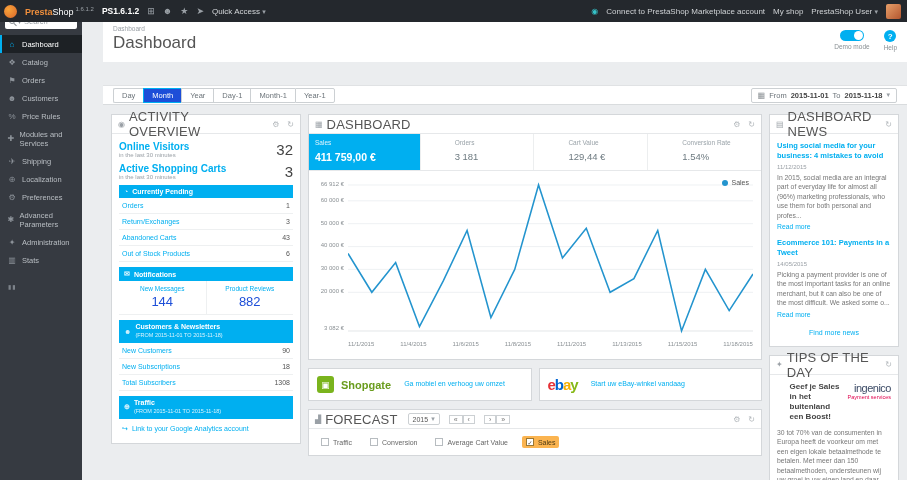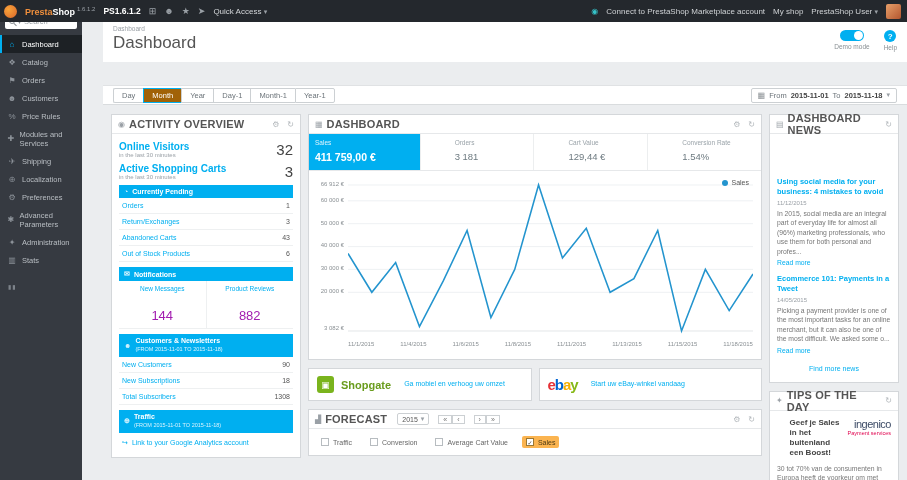--- a/index.html
+++ b/index.html
@@ -6,21 +6,21 @@
   html,body { background:#d8dadc; }
   body { font-family:"Liberation Sans", sans-serif; }
   .app { position:relative; width:907px; height:480px; background:#ebedef; overflow:hidden; }
 
   
   .topbar { position:absolute; top:0; left:0; right:0; height:22px; background:#24282d; color:#cfd2d5; display:flex; align-items:center; justify-content:space-between; font-size:8px; z-index:30; padding:0 6px 0 4px; }
   .tb-left, .tb-right { display:flex; align-items:center; gap:8px; }
   .logo-dot { width:13px; height:13px; border-radius:50%; background:radial-gradient(circle at 35% 35%, #f8a33a, #d9662a); display:inline-block; }
   .logo-text { color:#fff; font-size:9px; }
   .logo-text .lp { color:#f08f3c; font-weight:bold; }
-  .logo-text .ls { color:#fff; font-weight:bold;margin-top:28px; }
+  .logo-text .ls { color:#fff; font-weight:normal;margin-top:28px; }
   .logo-text .lv { font-size:6px; color:#9aa0a6; margin-left:2px; }
   .ps-ver { color:#fff; font-weight:bold; font-size:8.5px; }
   .tb-icon { color:#9aa0a6; font-size:9px; cursor:pointer; }
   .qa { color:#d3d6d9; cursor:pointer; }
   .caret { font-size:7px; color:#9aa0a6; }
   .mk-icon { color:#35c2c8; font-size:8px; }
   .tb-link { color:#cfd2d5; text-decoration:none; cursor:pointer; }
   .tb-user { cursor:pointer; }
   .avatar { width:15px; height:15px; border-radius:2px; background:linear-gradient(135deg,#e8a06a,#b3562f); display:inline-block; }
 
@@ -48,55 +48,55 @@
   .toggle { width:24px; height:11px; border-radius:6px; background:#00aff0; position:relative; cursor:pointer; display:inline-block; }
   .knob { position:absolute; right:1px; top:1px; width:9px; height:9px; border-radius:50%; background:#fff; }
   .tiny { font-size:6.5px; color:#8a9094; }
   .help-ic { width:12px; height:12px; border-radius:50%; background:#00aff0; color:#fff; font-size:8px; font-weight:bold; display:flex; align-items:center; justify-content:center; cursor:pointer; }
   .gap { height:23px; }
   .toolbar { background:#fff; border-top:1px solid #e0e2e4; border-bottom:1px solid #d9dcde; height:20px; display:flex; align-items:center; justify-content:space-between; padding:0 10px; }
   .btn-group { display:flex; }
   .rbtn { font-size:7.5px; color:#6b7379; background:#fff; border:1px solid #ccd0d3; border-right-width:0; padding:2px 8px; cursor:pointer; font-family:"Liberation Sans",sans-serif; }
   .rbtn:first-child { border-radius:2px 0 0 2px; }
   .rbtn:last-child { border-right-width:1px; border-radius:0 2px 2px 0; }
-  .rbtn.active { background:#a16207; border-color:#00aff0; color:#fff; }
+  .rbtn.active { background:#1d4ed8; border-color:#00aff0; color:#fff; }
   .date-btn { font-size:7.5px; color:#6b7379; background:#fff; border:1px solid #ccd0d3; border-radius:2px; padding:2px 6px; display:flex; align-items:center; gap:4px; cursor:pointer; font-family:"Liberation Sans",sans-serif; }
   .date-btn b { color:#444; }
   .cal-ic { color:#8a9094; font-size:8px; }
 
   .content { flex:1; display:flex; gap:7px; padding:9px 8px 0 8px; overflow:hidden; }
   .col1 { width:190px; flex:0 0 auto; }
   .col2 { flex:1; min-width:0; }
   .col3 { width:130px; flex:0 0 auto; }
 
   .panel { background:#fff; border:1px solid #d4d7da; margin-bottom:8px; }
   .panel-head { height:19px; display:flex; align-items:center; gap:4px; padding:0 6px; border-bottom:1px solid #e6e8ea; }
   .p-ic { color:#9aa0a6; font-size:8px; }
-  .p-title { font-size:11px; font-weight:bold; color:#555; letter-spacing:.2px; }
+  .p-title { font-size:13px; font-weight:normal; color:#555; letter-spacing:.2px; }
   .spacer { flex:1; }
   .h-ic { color:#b3b8bc; font-size:8px; cursor:pointer; margin-left:4px; }
 
   
   .a-body { padding:7px 7px 4px 7px; }
   .metric { display:flex; justify-content:space-between; align-items:flex-start; margin-bottom:5px; }
   .m-label { color:#00aff0; font-size:10px; font-weight:bold; line-height:1.1; }
   .m-sub { color:#9aa0a6; font-size:6px; }
   .m-value { font-size:15px; color:#444; }
   .sect { background:#00aff0; color:#fff; font-size:7px; font-weight:bold; padding:3px 5px; margin-top:5px; display:flex; align-items:center; gap:4px; }
   .sect .s-ic { font-size:7px; color:#d8f3fd; }
   .sect .s-stack { line-height:1.2; }
   .sect .s-sub { font-weight:normal; font-size:5.5px; color:#d8f3fd; }
   .a-row { display:flex; justify-content:space-between; padding:4px 3px; border-bottom:1px solid #eef0f1; font-size:7px; }
   .a-row .lbl { color:#00aff0; cursor:pointer; }
   .a-row .val { color:#555; }
   .notif { display:flex; text-align:center; border-bottom:1px solid #eef0f1; }
   .notif-cell { flex:1; padding:4px 0 5px 0; cursor:pointer; }
   .notif-cell + .notif-cell { border-left:1px solid #eef0f1; }
   .notif-cell .lbl { color:#00aff0; font-size:6.5px; }
-  .notif-cell .val { color:#a21caf; font-size:13px; margin-top:16px; }
+  .notif-cell .val { color:#1d4ed8; font-size:13px; margin-top:2px; }
   .ga-link { display:flex; gap:4px; align-items:center; padding:6px 3px; font-size:7px; color:#00aff0; cursor:pointer; }
   .ga-link .l-ic { font-size:7px; }
 
   
   .kpi-row { display:flex; border-bottom:1px solid #e6e8ea;gap:28px; }
   .kpi { flex:1; padding:5px 5px 7px 6px; border-right:1px solid #eceeef; cursor:pointer; min-width:0; }
   .kpi:last-child { border-right:0; }
   .k-label { font-size:6.5px; color:#9aa3a9; }
   .k-value { font-size:9.5px; color:#6d7a80; margin-top:5px; white-space:nowrap; }
   .kpi.active { flex:1.35; background:#00aff0; }
@@ -126,21 +126,21 @@
   .f-year { border:1px solid #ccd0d3; border-radius:2px; font-size:7px; color:#555; padding:1px 4px; display:flex; align-items:center; gap:3px; margin-left:6px; cursor:pointer; background:#fff; }
   .pg { display:flex; margin-left:5px; }
   .pg span { border:1px solid #ccd0d3; font-size:7px; color:#777; padding:0 4px; cursor:pointer; background:#fff; }
   .f-legend { display:flex; align-items:center; gap:10px; padding:7px 8px; }
   .leg { display:flex; align-items:center; gap:4px; font-size:7px; color:#666; cursor:pointer; padding:2px 4px; }
   .cb { width:8px; height:8px; border:1px solid #b7bcc0; background:#fff; display:flex; align-items:center; justify-content:center; font-size:6px; color:#444; }
   .leg.sales { background:#fbb450; border-radius:2px; color:#4c3a14; }
   .leg.sales .cb { border-color:#9a7733; }
 
   
-  .n-body { padding:7px 7px 4px 7px;margin-top:36px; }
+  .n-body { padding:7px 7px 4px 7px; }
   .n-title { color:#00aff0; font-size:7.5px; font-weight:bold; line-height:1.3; cursor:pointer; }
   .n-date { color:#9aa0a6; font-size:6px; margin:3px 0; }
   .n-text { color:#777; font-size:6.8px; line-height:1.4; }
   .read-more { color:#00aff0; font-size:6.8px; margin:3px 0 8px 0; cursor:pointer; }
   .find-more { color:#00aff0; font-size:7px; text-align:center; padding:3px 0 6px 0; cursor:pointer; }
 
   
   .t-body { padding:7px; }
   .t-top { display:flex; justify-content:flex-end; gap:4px; }
   .t-head { font-size:8px; font-weight:bold; color:#444; line-height:1.25; width:54px; }

